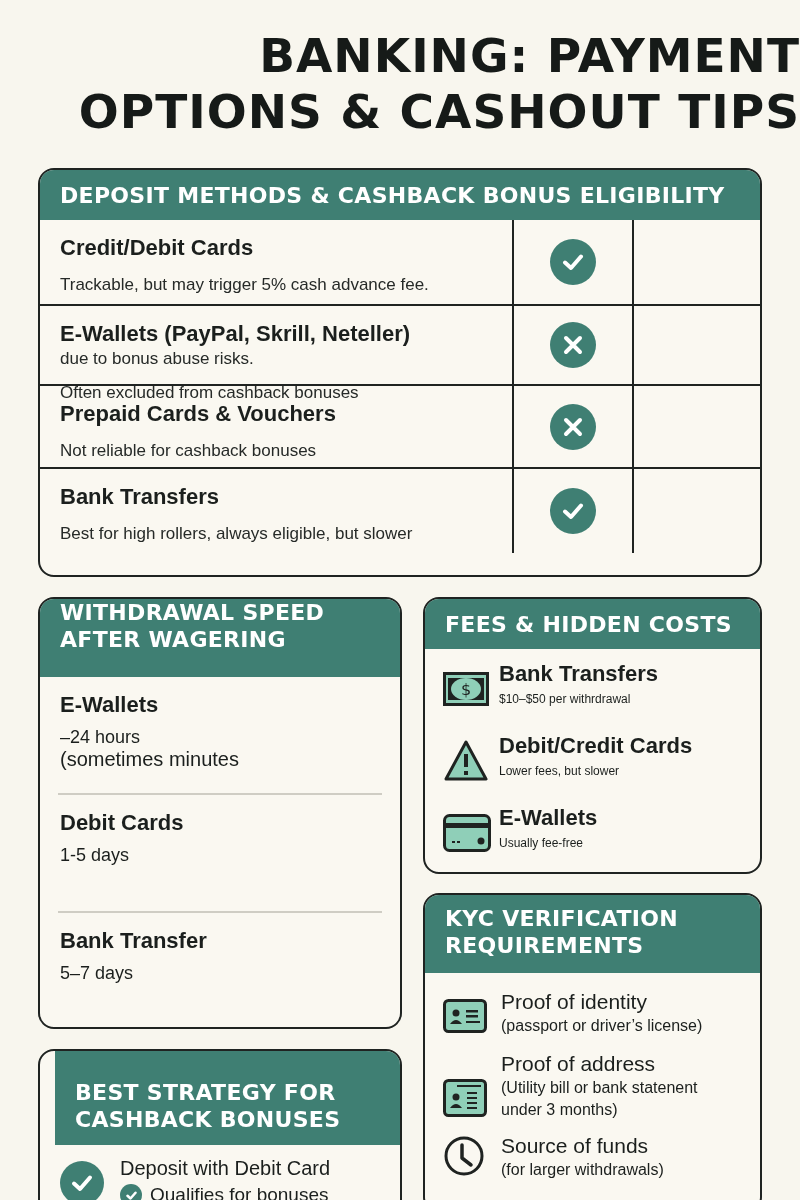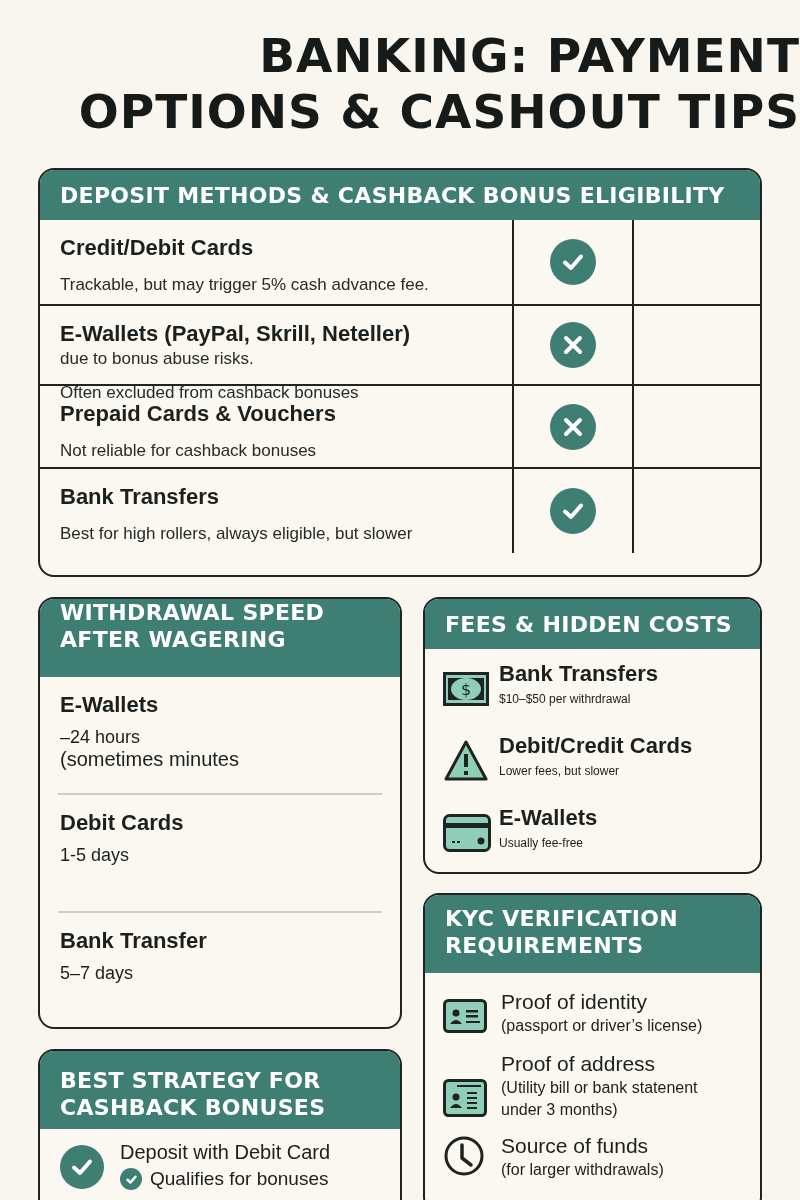--- a/index.html
+++ b/index.html
@@ -36,21 +36,21 @@
   .f-desc { font-size: 12px; line-height: 24px; }
   
   #kyc { left: 423px; top: 893px; width: 339px; height: 320px; }
   #kyc .panel-head { height: 78px; padding-top: 10px; }
   .k-item { display: flex; align-items: flex-end; padding: 8px 0 0 18px; }
   .k-icon { width: 58px; margin-top: 6px; }
   .k-title { font-size: 21px; line-height: 26px; }
   .k-desc { font-size: 16px; line-height: 22px; }
   
   #strategy { left: 38px; top: 1049px; width: 364px; height: 170px; }
-  #strategy .panel-head { height: 78px; padding-top: 16px; }
+  #strategy .panel-head { height: 94px; padding-top: 28px; margin-left: 15px; }
   .s-row { display: flex; padding: 10px 0 0 20px; }
   .s-big { width: 44px; height: 44px; border-radius: 50%; background: #3f7f73; display: flex; align-items: center; justify-content: center; margin-top: 6px; }
   .s-text { margin-left: 16px; }
   .s-title { font-size: 20px; line-height: 26px; }
   .s-sub { display: flex; align-items: center; font-size: 19px; line-height: 28px; }
   .s-small { width: 22px; height: 22px; border-radius: 50%; background: #3f7f73; display: inline-flex; align-items: center; justify-content: center; margin-right: 8px; }
 </style>
 </head>
 <body>
 

